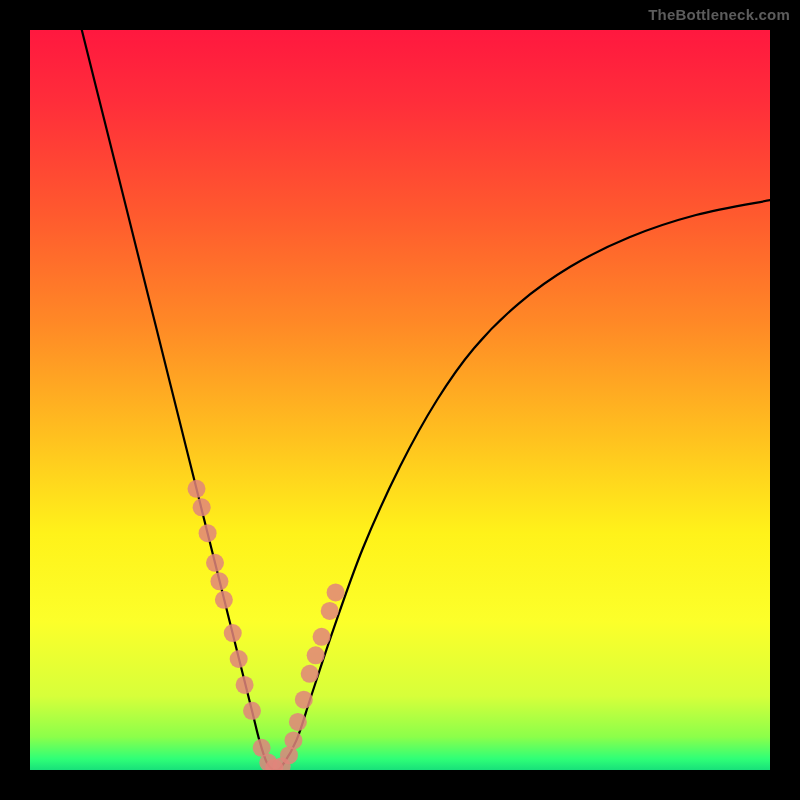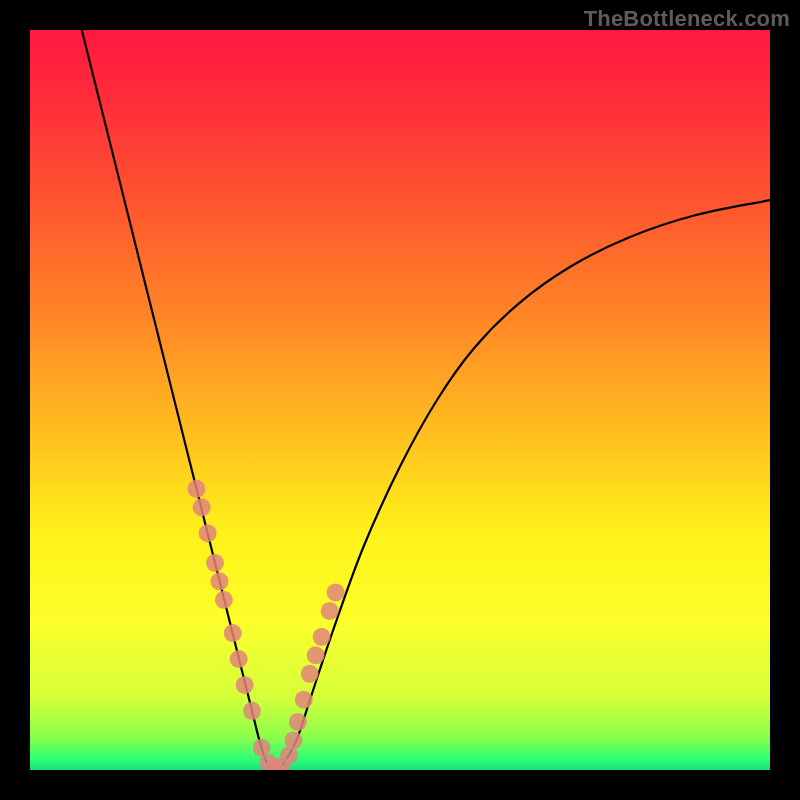--- a/index.html
+++ b/index.html
@@ -22,21 +22,21 @@
     left: 30px;
     top: 30px;
     width: 740px;
     height: 740px;
     overflow: hidden;
   }
   .watermark {
     position: absolute;
     top: 6px;
     right: 10px;
-    font-size: 22px;
+    font-size: 15px;
     font-weight: 600;
     color: #5c5c5c;
     letter-spacing: 0.2px;
     user-select: none;
   }
   svg { display: block; }
 </style>
 </head>
 <body>
 

